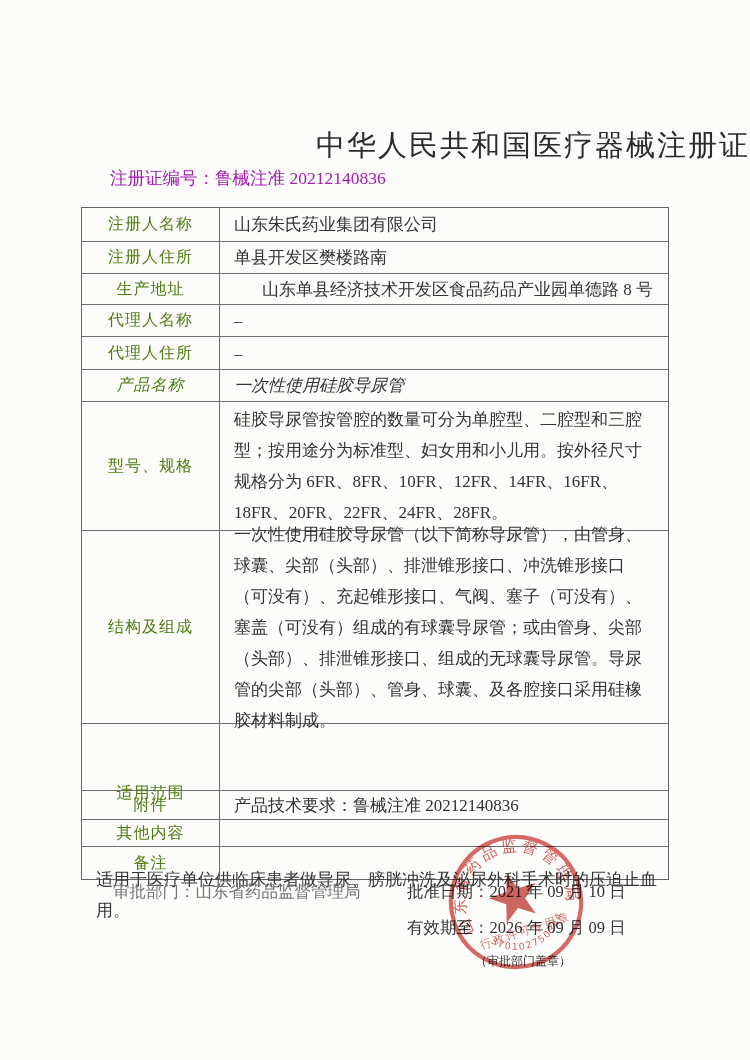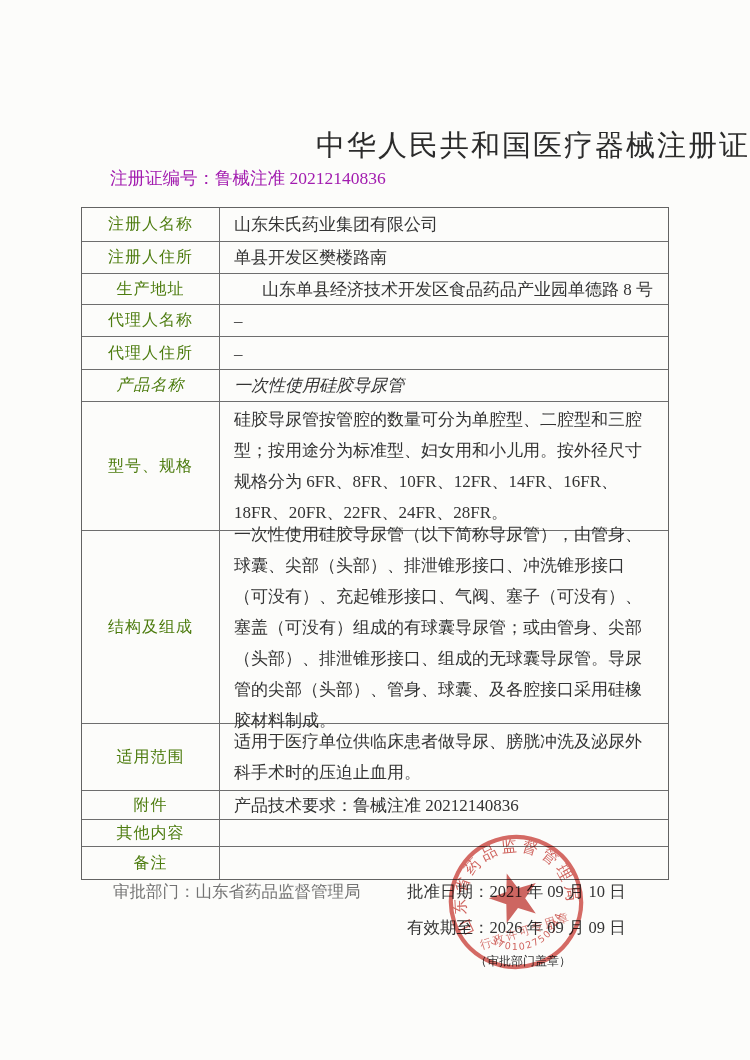--- a/index.html
+++ b/index.html
@@ -69,21 +69,21 @@
   }
   .t-value span { line-height: 31px; display: block; }
   .t-row:nth-child(1)  { height: 33px; }
   .t-row:nth-child(2)  { height: 32px; }
   .t-row:nth-child(3)  { height: 31px; gap: 28px; }
   .t-row:nth-child(4)  { height: 32px; }
   .t-row:nth-child(5)  { height: 33px; }
   .t-row:nth-child(6)  { height: 32px; font-style: italic; }
   .t-row:nth-child(7)  { height: 129px; }
   .t-row:nth-child(8)  { height: 193px; }
-  .t-row:nth-child(9)  { height: 67px; }
+  .t-row:nth-child(9)  { height: 67px; flex-direction: column; }
   .t-row:nth-child(10) { height: 29px; }
   .t-row:nth-child(11) { height: 27px; }
   .t-row:nth-child(12) { height: 33px; }
   .footer-left {
     position: absolute;
     left: 113px;
     top: 881px;
     font-size: 16.5px;
     color: #737373;
   }

